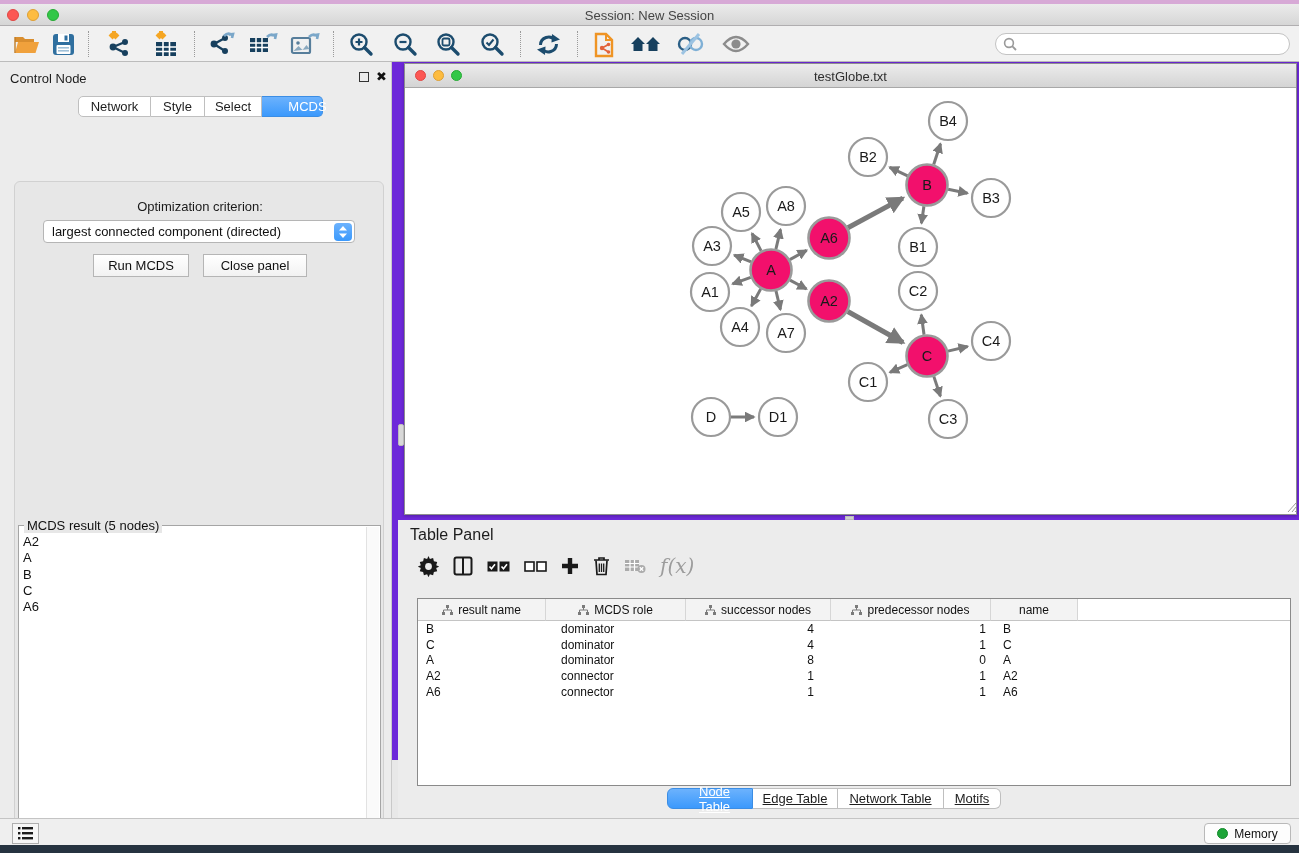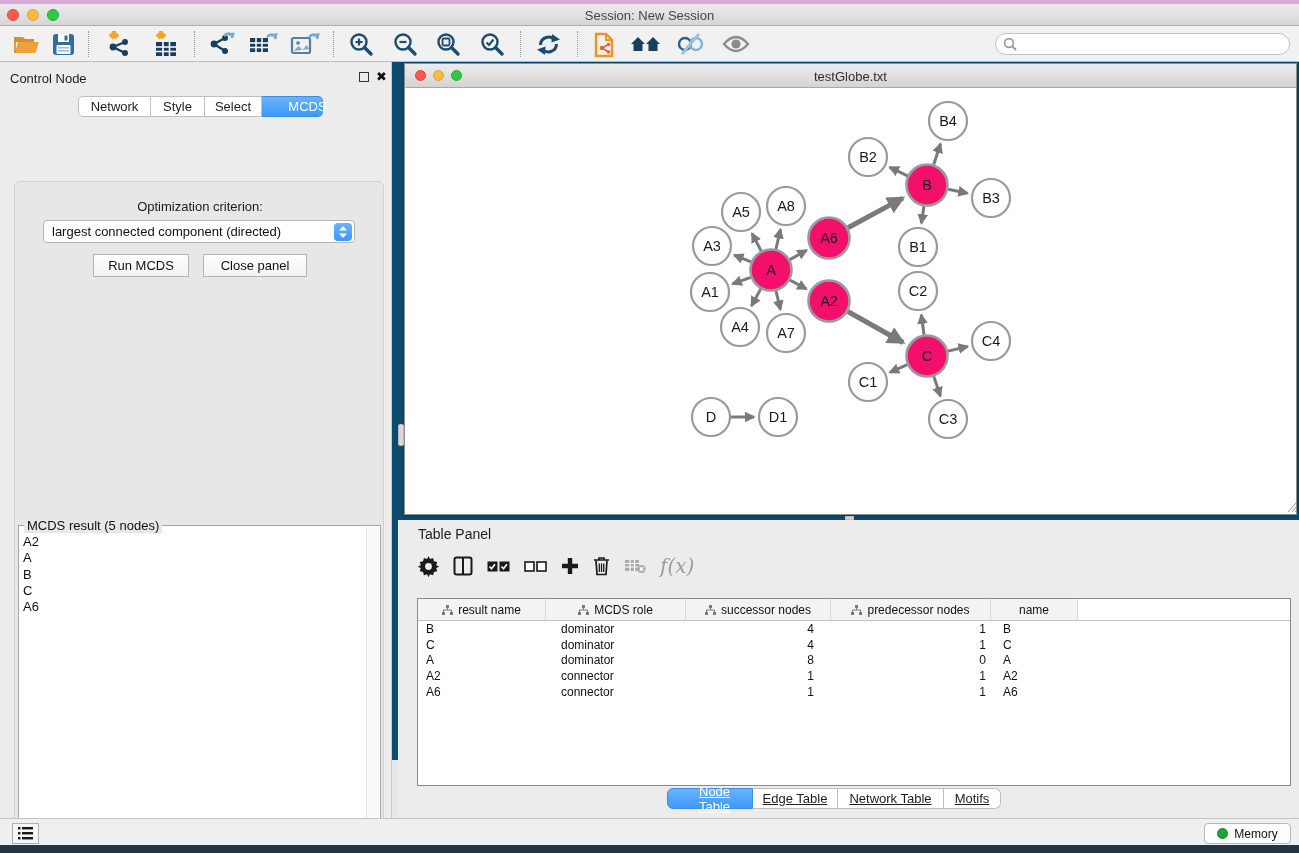--- a/index.html
+++ b/index.html
@@ -1,18 +1,18 @@
 <!DOCTYPE html>
 <html><head>
 <meta charset="utf-8">
 <style>
   * { margin:0; padding:0; box-sizing:border-box; }
   html,body { width:1299px; height:853px; overflow:hidden; }
   body { font-family:"Liberation Sans","DejaVu Sans",sans-serif; background:#e8e8e8; }
-  #app { position:relative; width:1299px; height:760px; background:#0c4a6e; }
+  #app { position:relative; width:1299px; height:760px; background:#6d28d9; }
   .abs { position:absolute; }
 
   
   #desktop-top { left:0; top:0; width:1299px; height:4px; background:#d7a9d6; }
   #titlebar { left:0; top:4px; width:1299px; height:22px;
     background:linear-gradient(#ebebeb,#d6d6d6); border-bottom:1px solid #b0aeb0; }
   .tl { position:absolute; width:12px; height:12px; border-radius:50%; top:5px; }
   .tl-red { background:#fc5753; border:1px solid #df4744; }
   .tl-yellow { background:#fdbc40; border:1px solid #de9f34; }
   .tl-green { background:#33c748; border:1px solid #27aa35; }
@@ -55,21 +55,21 @@
   #net-window { left:404px; top:63px; width:893px; height:452px; background:#fff; border:1px solid #8e8e8e;
     box-shadow:0 1px 3px rgba(0,0,0,.25); }
   #net-titlebar { left:0; top:0; width:100%; height:24px; background:linear-gradient(#ececec,#d4d4d4); border-bottom:1px solid #a8a8a8; }
   #net-title { width:100%; text-align:center; font-size:13px; color:#2e2e2e; padding-top:5px; }
   #graph-svg { position:absolute; left:0; top:24px; }
   #net-grip-left { left:398px; top:424px; width:6px; height:22px; background:#d8d8d8; border:1px solid #bbb; border-radius:2px; }
   #net-grip-bottom { left:845px; top:516px; width:9px; height:4px; background:#cfcfcf; border:1px solid #bbb; }
 
   
   #table-panel { left:398px; top:520px; width:901px; height:298px; background:#ececec; }
-  #tp-title { left:20px; top:6px; font-size:14px; color:#1d1d1d; }
+  #tp-title { left:12px; top:6px; font-size:16px; color:#1d1d1d; }
   #tp-toolbar { left:12px; top:26px; width:877px; height:40px; display:flex; align-items:center; gap:14px; padding-left:8px; }
   .tpicon { display:flex; align-items:center; justify-content:center; height:30px; }
   #node-table { left:19px; top:78px; width:874px; height:188px; background:#fff; border:1px solid #8a8a8a; overflow:hidden; }
   .trow { display:grid; grid-template-columns:128px 140px 145px 160px 87px 1fr; }
   .thead { height:22px; }
   .thead .hc { background:#f3f3f3; border-right:1px solid #d6d6d6; border-bottom:1px solid #c4c4c4;
     display:flex; align-items:center; justify-content:center; gap:5px; font-size:12px; color:#111; }
   .thead .hc svg { flex:0 0 auto; }
   .thead .filler { background:#fff; border-bottom:1px solid #c4c4c4; }
   .tbody-row { height:15.7px; font-size:12px; color:#111; align-items:center; }

